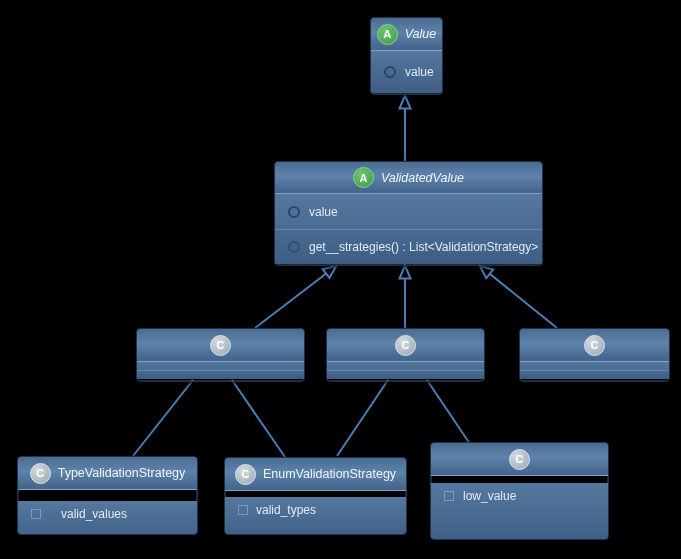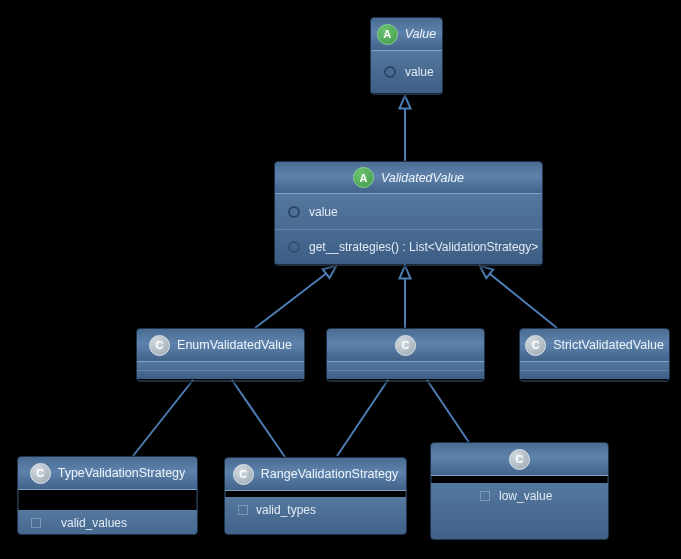--- a/index.html
+++ b/index.html
@@ -106,80 +106,78 @@
       <div class="uml-row" style="height:34px;justify-content:space-between;">
         <span class="icon-circle dim"></span>
         <span>get__strategies() : List&lt;ValidationStrategy&gt;</span>
       </div>
     </div>
   </div>
 
   <div class="uml-box" style="left:136px;top:328px;width:167px;height:52px;">
     <div class="uml-header">
       <span class="badge class-badge">C</span>
-      <span class="uml-title">EnumValidatedValue</span>
     </div>
     <div class="uml-body" style="height:17px;">
       <div class="compartment" style="height:8px;"></div>
       <div class="compartment" style="height:8px;"></div>
     </div>
   </div>
 
   <div class="uml-box" style="left:326px;top:328px;width:157px;height:52px;">
     <div class="uml-header">
       <span class="badge class-badge">C</span>
     </div>
     <div class="uml-body" style="height:17px;">
       <div class="compartment" style="height:8px;"></div>
       <div class="compartment" style="height:8px;"></div>
     </div>
   </div>
 
   <div class="uml-box" style="left:519px;top:328px;width:149px;height:52px;">
     <div class="uml-header">
       <span class="badge class-badge">C</span>
-      <span class="uml-title">StrictValidatedValue</span>
     </div>
     <div class="uml-body" style="height:17px;">
       <div class="compartment" style="height:8px;"></div>
       <div class="compartment" style="height:8px;"></div>
     </div>
   </div>
 
   <div class="uml-box" style="left:17px;top:456px;width:179px;height:77px;">
     <div class="uml-header">
       <span class="badge class-badge">C</span>
       <span class="uml-title">TypeValidationStrategy</span>
     </div>
     <div class="uml-body" style="height:44px;">
-      <div class="uml-row slim" style="margin-top:20px;gap:20px;">
+      <div class="uml-row slim" style="margin-top:11px;gap:20px;">
         <span class="icon-square"></span>
         <span>valid_values</span>
       </div>
     </div>
   </div>
 
   <div class="uml-box" style="left:224px;top:457px;width:181px;height:76px;">
     <div class="uml-header">
       <span class="badge class-badge">C</span>
-      <span class="uml-title">RangeValidationStrategy</span>
+      <span class="uml-title">EnumValidationStrategy</span>
     </div>
     <div class="uml-body" style="height:43px;">
       <div class="uml-row slim" style="margin-top:6px;gap:8px;">
         <span class="icon-square"></span>
         <span>valid_types</span>
       </div>
     </div>
   </div>
 
   <div class="uml-box" style="left:430px;top:442px;width:177px;height:96px;">
     <div class="uml-header">
       <span class="badge class-badge">C</span>
     </div>
     <div class="uml-body" style="height:63px;">
-      <div class="uml-row slim" style="margin-top:7px;border-top:none;margin-left:36px;">
+      <div class="uml-row slim" style="margin-top:7px;border-top:none;">
         <span class="icon-square"></span>
         <span>low_value</span>
       </div>
     </div>
   </div>
 
 </div>
 
 </body></html>

